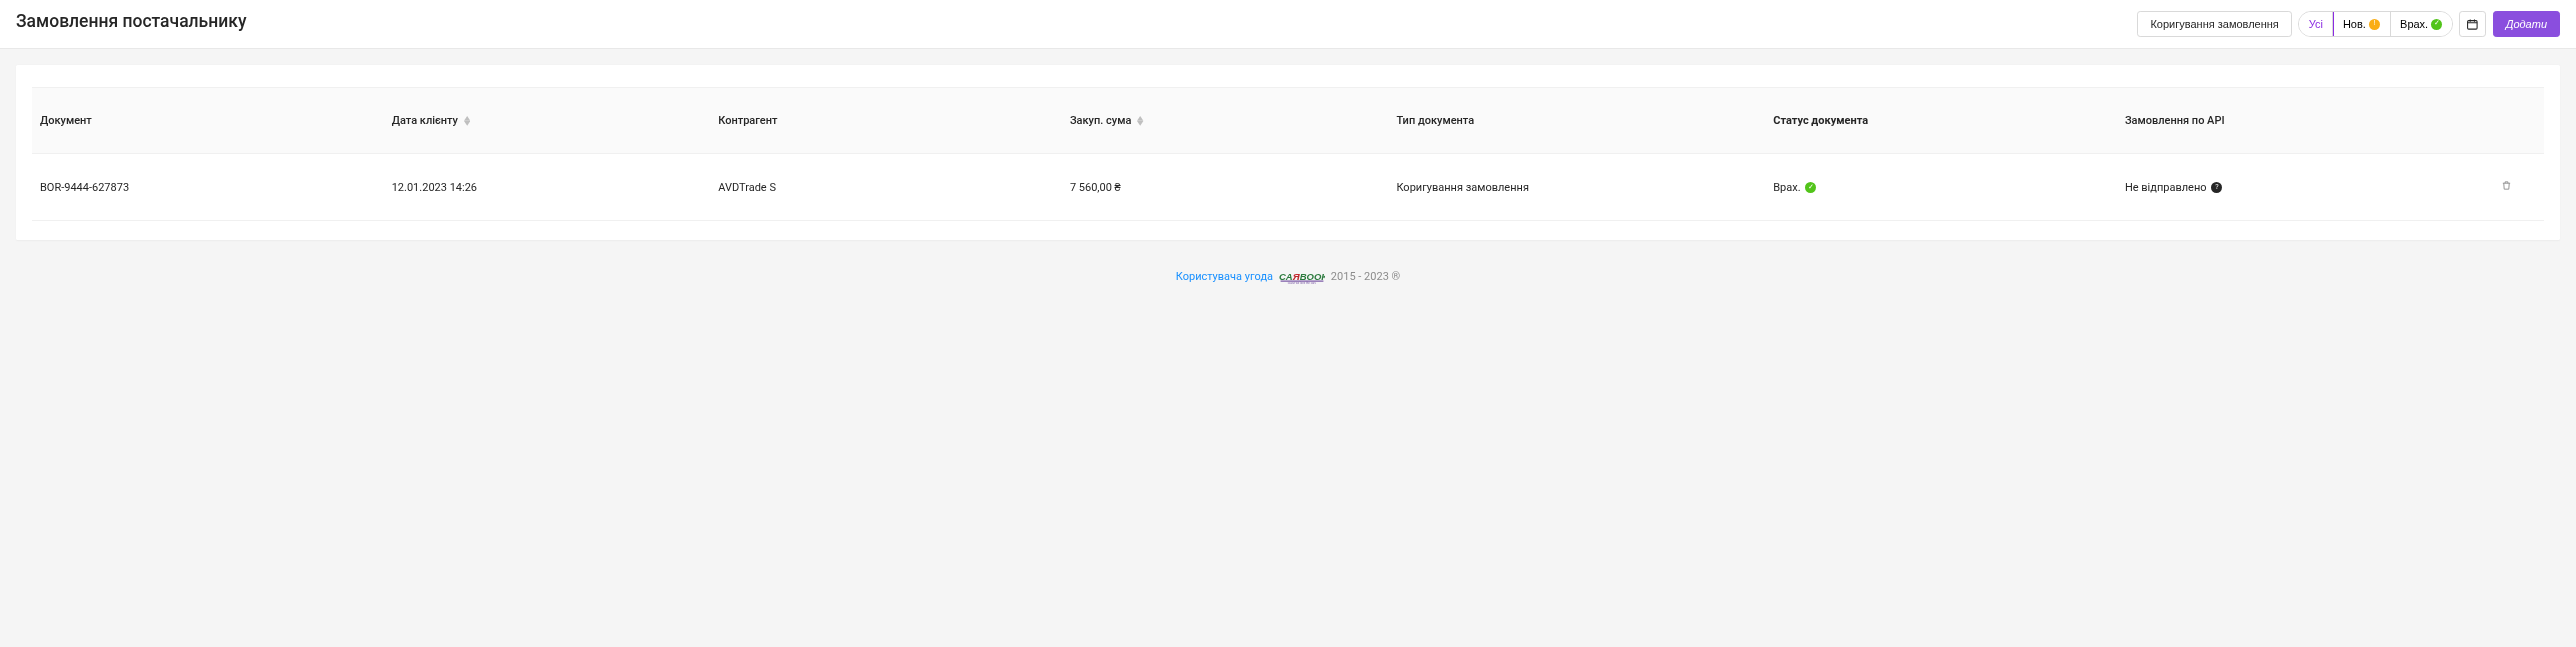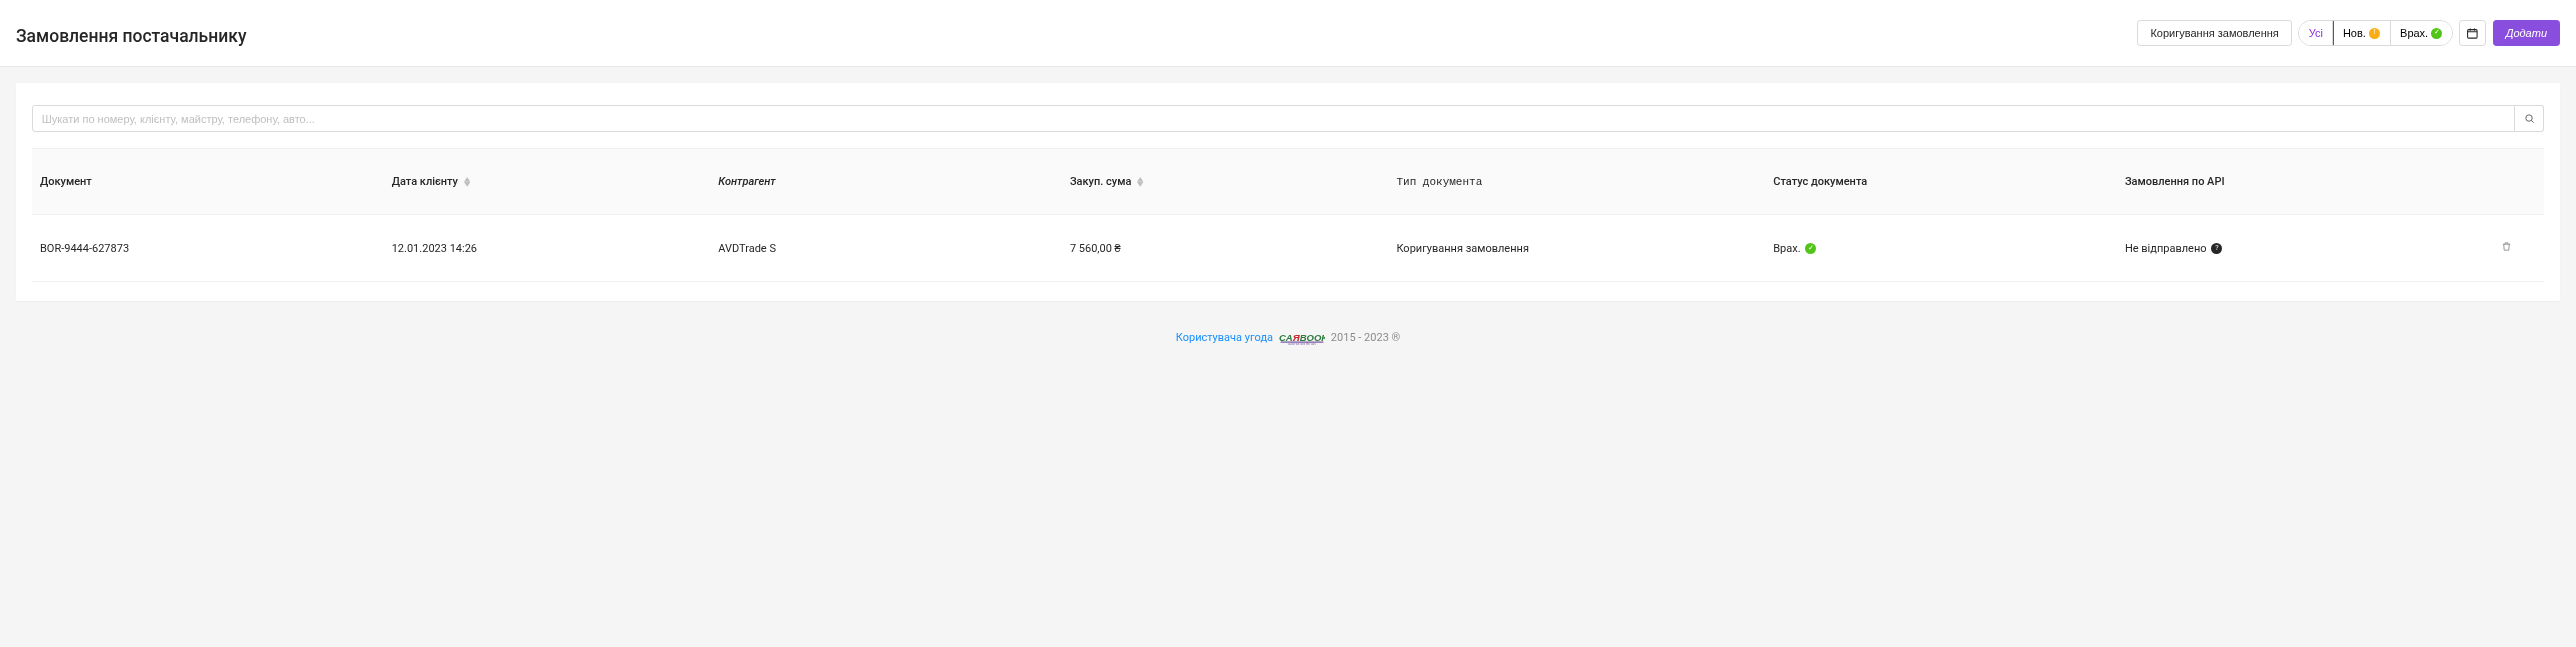--- a/index.html
+++ b/index.html
@@ -4,23 +4,23 @@
   <style>
     * { margin: 0; padding: 0; box-sizing: border-box; }
     body {
       font-family: -apple-system, BlinkMacSystemFont, "Segoe UI", Roboto, sans-serif;
       font-size: 11px;
       color: #262626;
       background: #f5f5f5;
     }
     .header {
       display: flex;
-      align-items: flex-end;
+      align-items: flex-start;
       justify-content: space-between;
-      padding: 20px 16px;
+      padding: 11px 16px;
       background: #fff;
       border-bottom: 0.8px solid #e8e8e8;
     }
     .page-title {
       font-size: 17.5px;
       font-weight: 500;
       color: #262626;
     }
     .header-actions {
       display: flex;
@@ -146,24 +146,24 @@
     .sorter {
       display: inline-flex;
       flex-direction: column;
       margin-left: 3.2px;
       vertical-align: middle;
       line-height: 0;
     }
     .sorter svg { width: 6.4px; height: 4.8px; display: block; }
     .col-doc { width: 14%; }
     .col-date { width: 13%; }
-    .col-contra { width: 14%; font-style: italic; }
+    .col-contra { width: 14%; }
     .col-sum { width: 13%; text-align: right; margin-left: 26px; }
-    .col-type { width: 15%; font-family: Liberation Mono, monospace; }
-    .col-status-col { width: 14%; }
+    .col-type { width: 15%; }
+    .col-status-col { width: 14%; font-weight: bold; }
     .col-api { width: 14%; }
     .col-act { width: 3%; text-align: center; }
     .row-status {
       display: inline-flex;
       align-items: center;
       gap: 4.8px;
     }
     .footer {
       text-align: center;
       color: #8c8c8c;
@@ -214,29 +214,20 @@
         </svg>
     </button>
     <button class="btn btn-primary">
       <span>Додати</span>
     </button>
   </div>
 </div>
 
 <div class="content">
   <div class="card">
-    <div class="search-row">
-      <input type="text" placeholder="Шукати по номеру, клієнту, майстру, телефону, авто..." style="">
-      <button class="search-btn">
-        <svg class="icon-svg" width="11" height="11" viewBox="0 0 24 24" fill="none" stroke="#595959" stroke-width="2">
-            <circle cx="11" cy="11" r="7"></circle>
-            <path d="M21 21l-5-5"></path>
-          </svg>
-      </button>
-    </div>
 
     <table>
       <thead>
         <tr>
           <th class="col-doc"><span>Документ</span></th>
           <th class="col-date">
             <span>Дата клієнту</span>
             <span class="sorter">
               <svg viewBox="0 0 8 6">
                   <path d="M4 0L8 6H0z" fill="#bfbfbf"></path>

